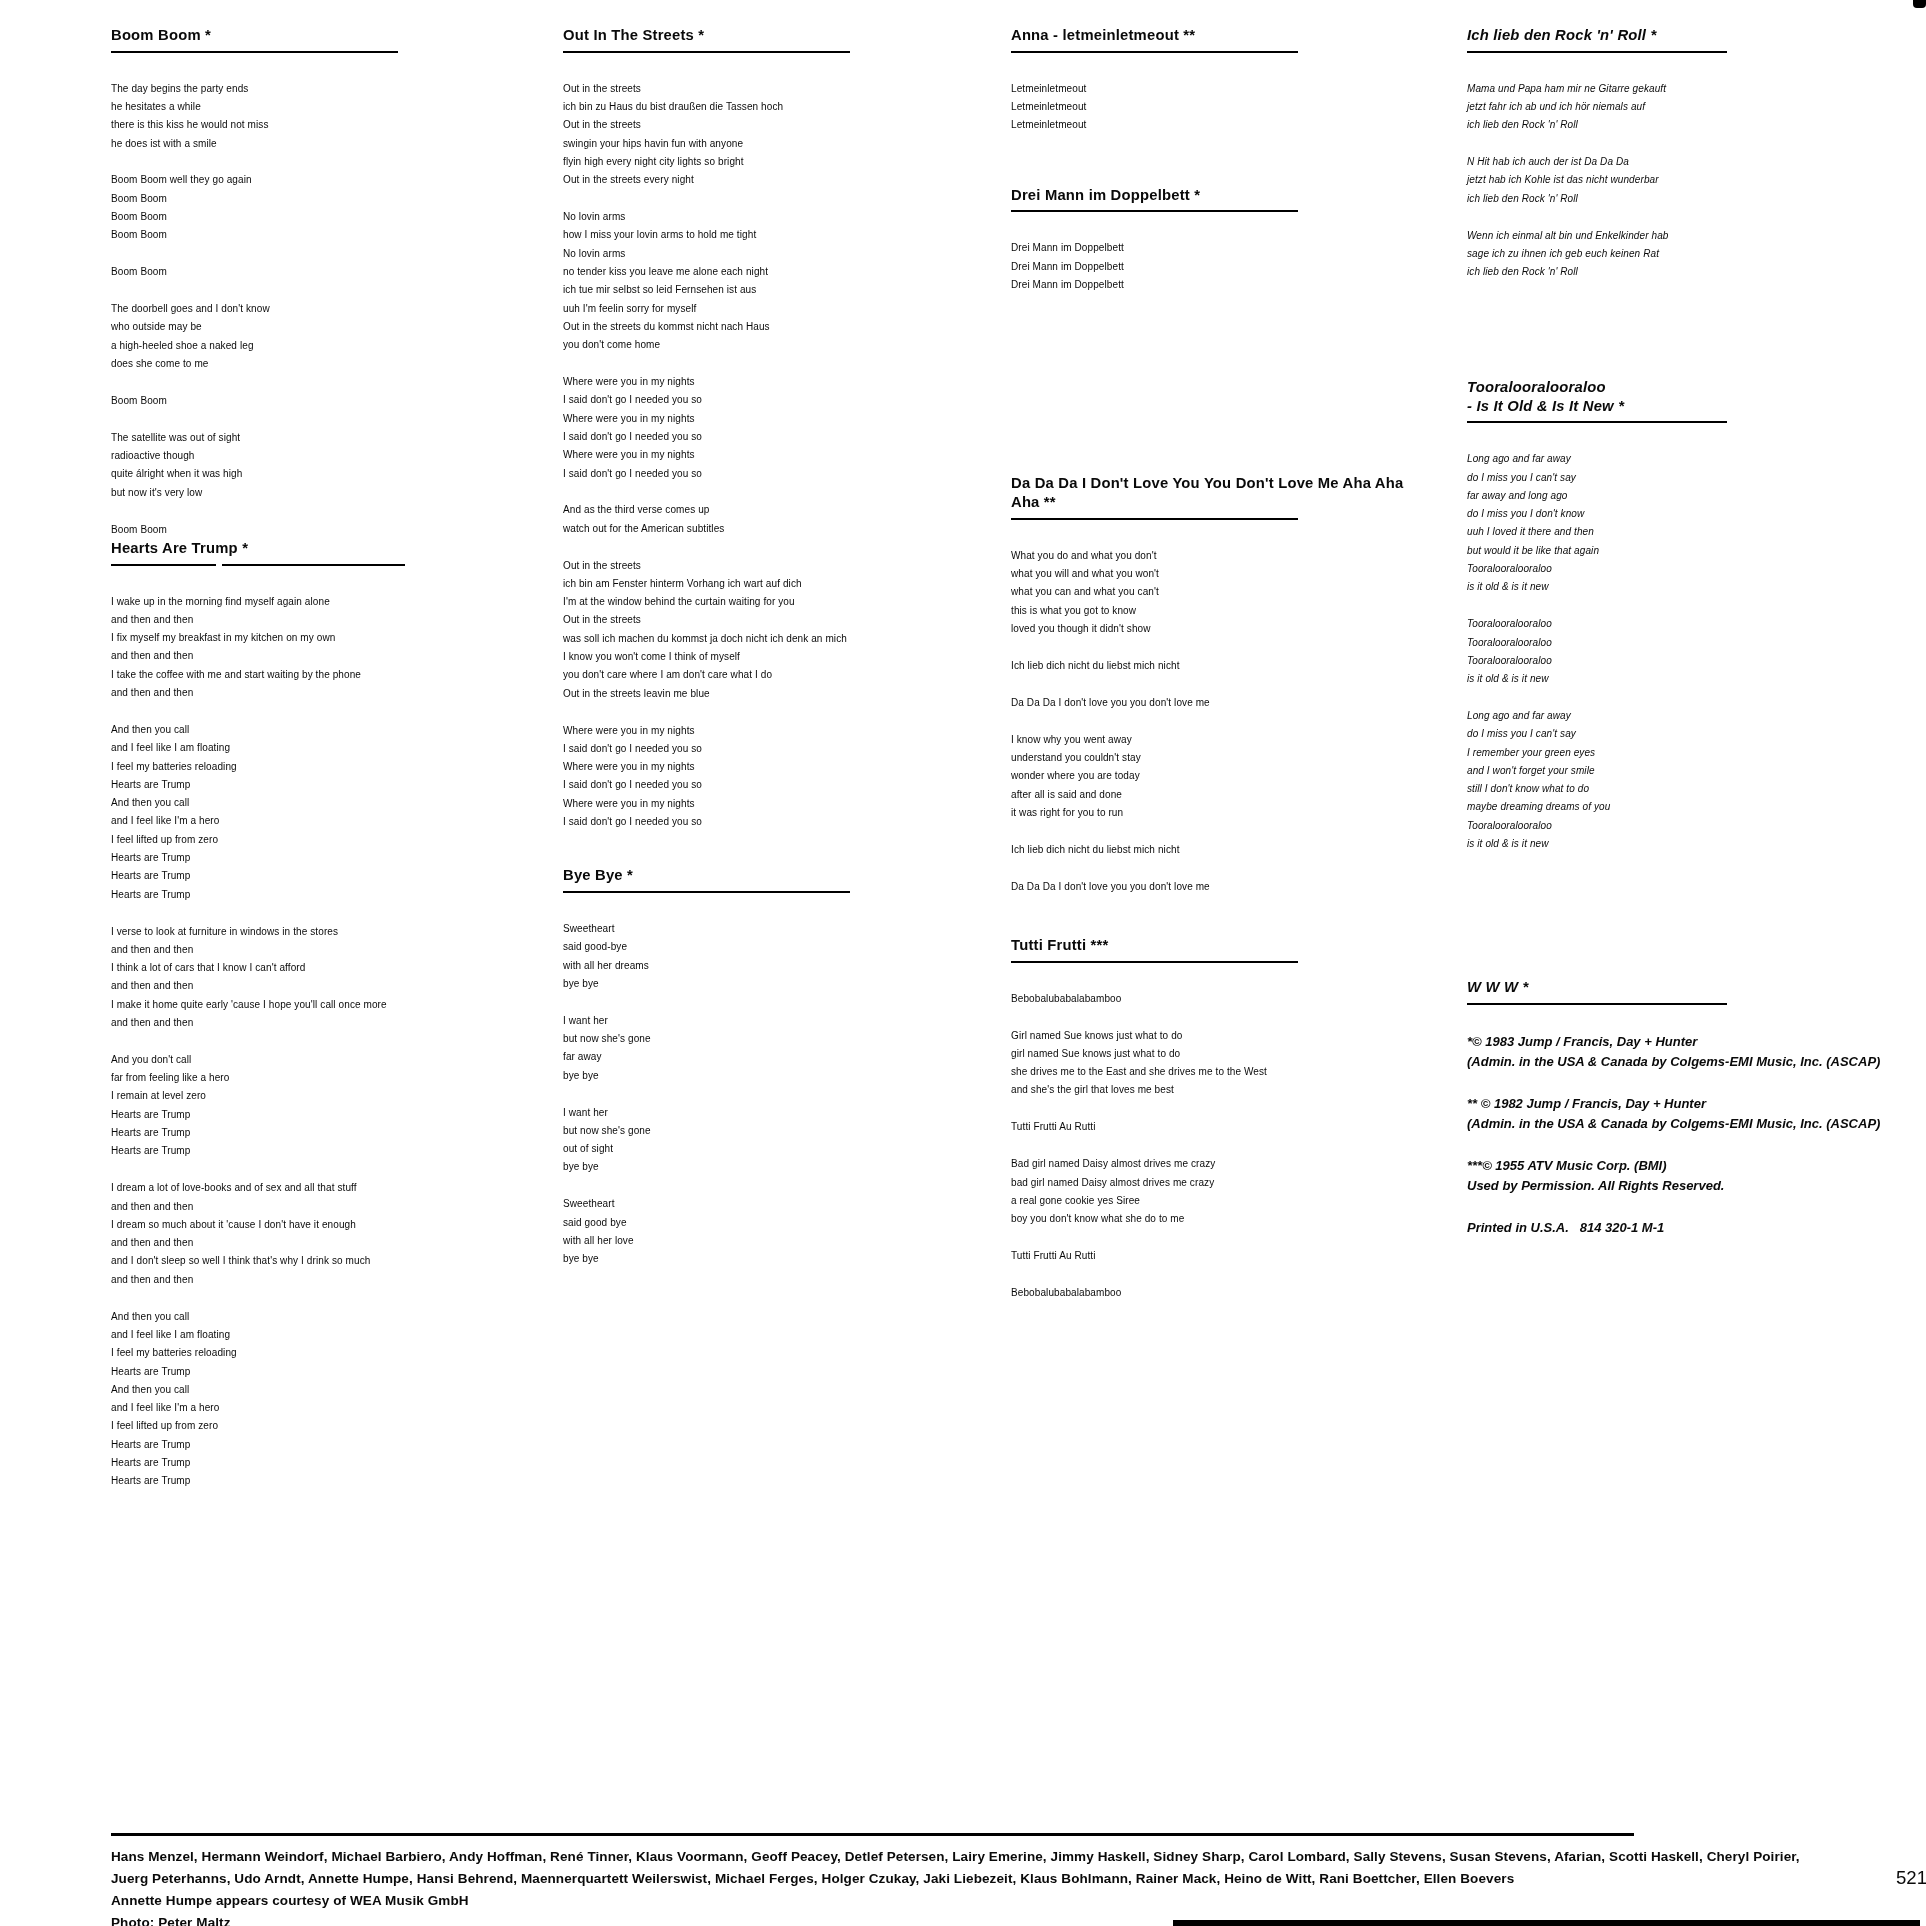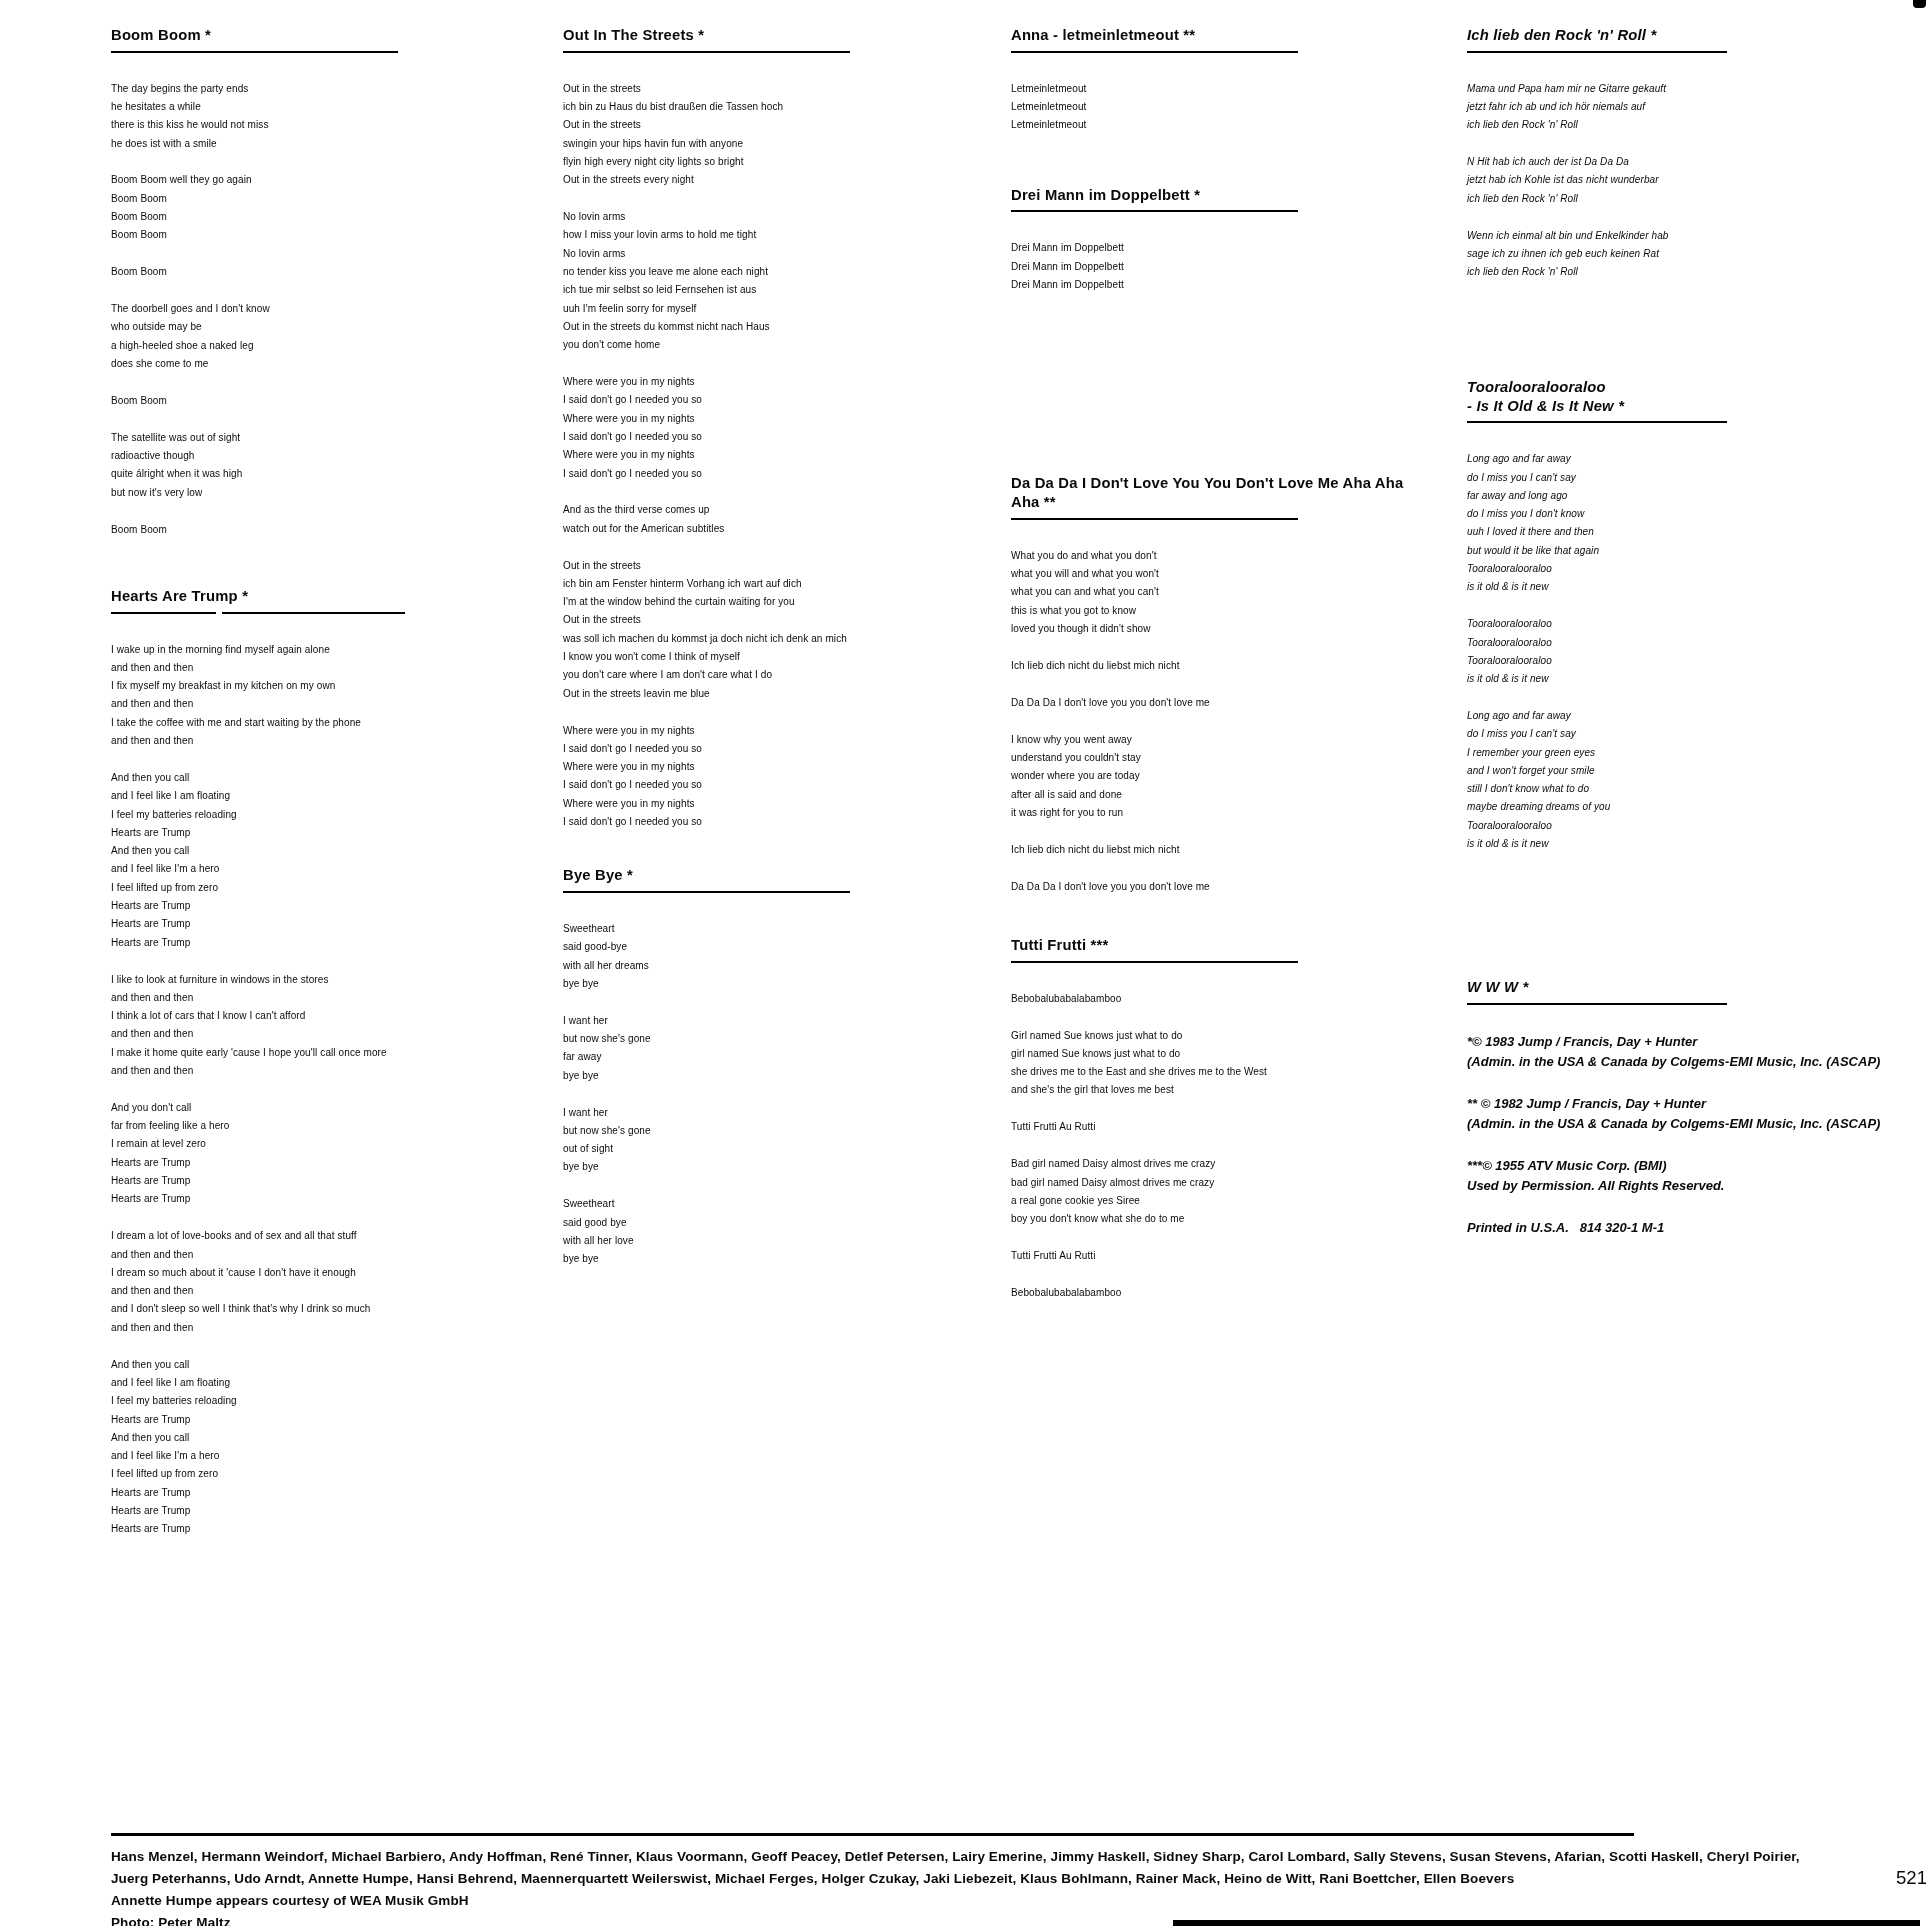--- a/index.html
+++ b/index.html
@@ -9,21 +9,21 @@
     font-family:"Liberation Sans", sans-serif;
     overflow:hidden;
   }
   .col{position:absolute;top:26px;}
   #col1{left:111px;width:398px;}
   #col2{left:563px;width:404px;}
   #col3{left:1011px;width:411px;}
   #col4{left:1467px;width:424px;font-style:italic;}
 
   .song{margin:0;}
-  .song + .song{margin-top:48px;}
+  .song + .song{}
   .song-title{
     font-weight:bold;font-size:14.8px;line-height:19px;margin:0;
     letter-spacing:0.2px;
   }
   .rule{height:1.9px;background:#000;width:287px;margin-top:5.8px;}
   #col4 .rule{width:260px;}
   .song-hearts-are-trump .rule{
     width:294px;
     background:linear-gradient(to right,#000 0,#000 105px,transparent 105px,transparent 111px,#000 111px,#000 100%);
   }
@@ -100,21 +100,21 @@
       <p class="stanza">And then you call
 and I feel like I am floating
 I feel my batteries reloading
 Hearts are Trump
 And then you call
 and I feel like I'm a hero
 I feel lifted up from zero
 Hearts are Trump
 Hearts are Trump
 Hearts are Trump</p>
-      <p class="stanza">I like to look at furniture in windows in the stores
+      <p class="stanza">I verse to look at furniture in windows in the stores
 and then and then
 I think a lot of cars that I know I can't afford
 and then and then
 I make it home quite early 'cause I hope you'll call once more
 and then and then</p>
       <p class="stanza">And you don't call
 far from feeling like a hero
 I remain at level zero
 Hearts are Trump
 Hearts are Trump

